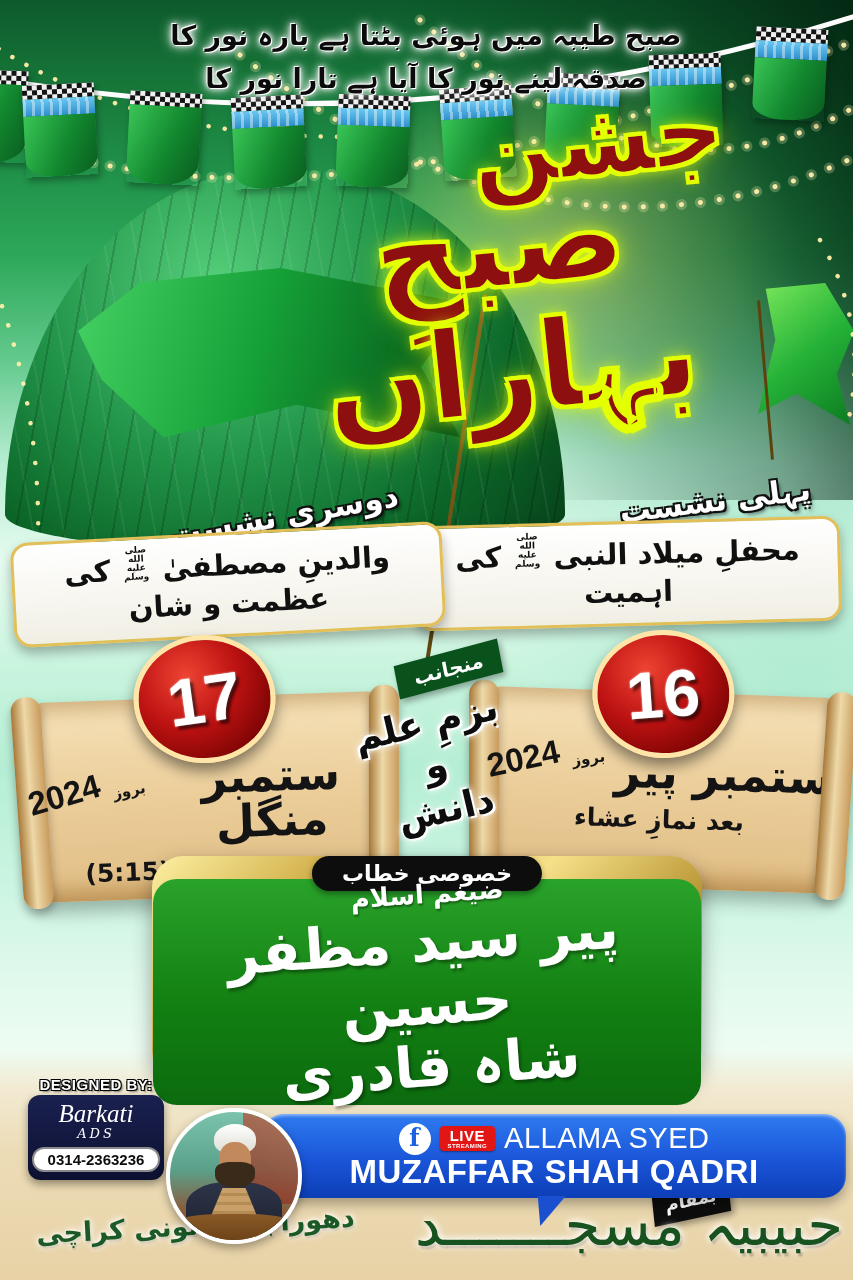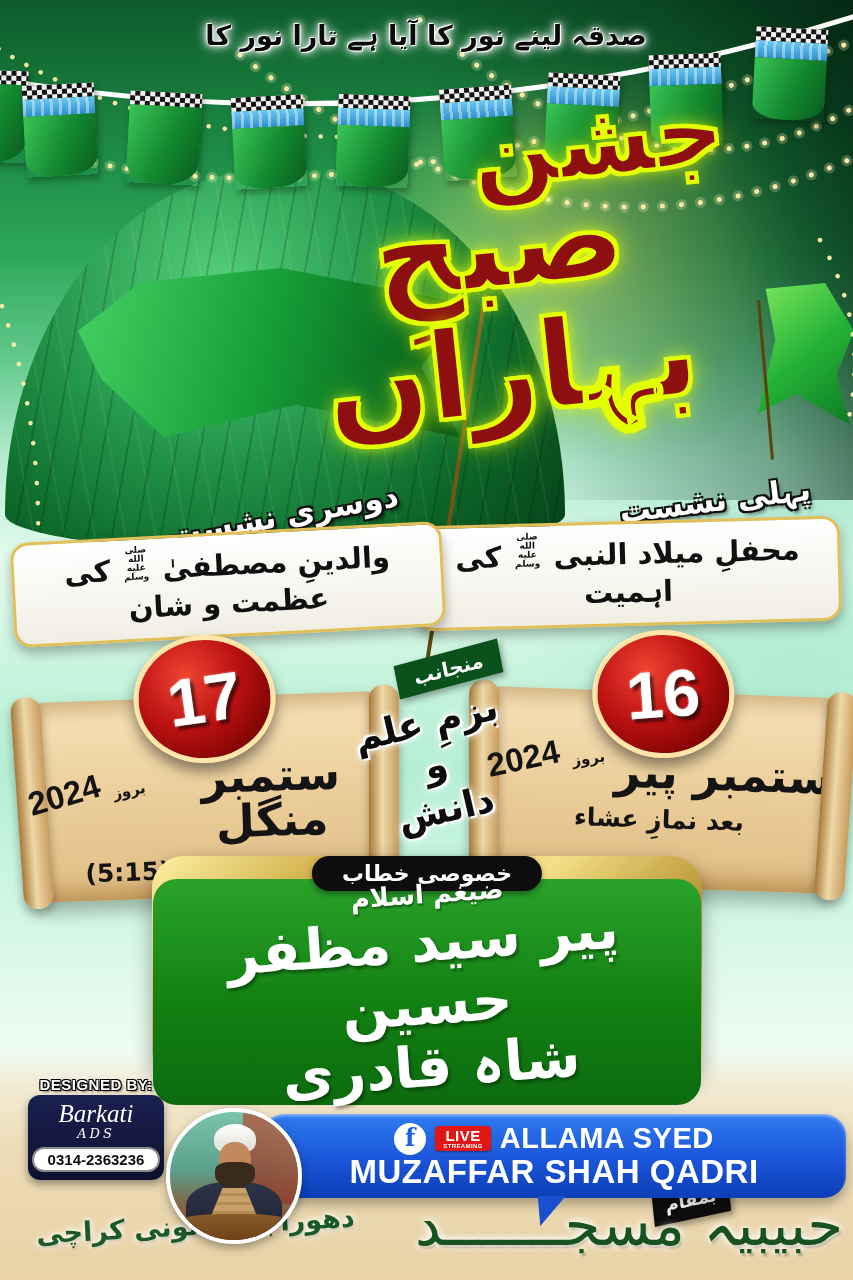--- a/index.html
+++ b/index.html
@@ -138,21 +138,21 @@
   .live-bar{position:absolute;left:262px;top:1114px;width:584px;height:84px;z-index:12;border-radius:22px;
     background:linear-gradient(180deg,#2f7bf0 0%,#1a55d8 55%,#0c3eb6 100%);
     box-shadow:inset 0 2px 3px rgba(255,255,255,.45),0 6px 12px rgba(0,0,0,.3);
     display:flex;flex-direction:column;align-items:center;justify-content:center;color:#fff;}
   .live-row1{display:flex;align-items:center;gap:9px;}
   .fb-icon{width:32px;height:32px;border-radius:50%;background:#fff;color:#1b62e0;text-align:center;
     font-family:"DejaVu Serif",serif;font-weight:bold;font-size:24px;line-height:30px;}
   .live-badge{background:#e31616;border-radius:4px;padding:2px 8px;text-align:center;line-height:1;box-shadow:0 1px 2px rgba(0,0,0,.4);}
   .live-badge .l1{font-size:15px;font-weight:800;letter-spacing:.5px;}
   .live-badge .l2{font-size:6px;font-weight:bold;letter-spacing:.4px;}
-  .live-name1{font-size:29px;font-weight:bold;letter-spacing:.5px;}
+  .live-name1{font-size:29px;font-weight:normal;letter-spacing:.5px;}
   .live-name2{font-size:33px;font-weight:bold;letter-spacing:.5px;line-height:1.05;}
   .bar-tail{position:absolute;left:272px;top:82px;width:0;height:0;border-left:10px solid transparent;border-right:18px solid transparent;
     border-top:30px solid #1a4fd0;transform:skewX(-14deg);}
 
   .venue-label{position:absolute;left:652px;top:1180px;z-index:10;background:#0d0d0d;color:#fff;
     font-size:18px;font-weight:bold;padding:9px 13px;transform:rotate(-12deg) skewX(-6deg);box-shadow:3px 4px 6px rgba(0,0,0,.35);}
   .venue-row{position:absolute;left:36px;right:10px;top:1196px;z-index:10;display:flex;direction:rtl;align-items:center;justify-content:space-between;gap:10px;}
   .venue-masjid{font-size:58px;font-weight:normal;color:#17521f;line-height:1;white-space:nowrap;
     text-shadow:0 0 6px #fff,0 0 10px #fff,2px 3px 2px rgba(40,30,5,.35);}
   .venue-area{font-size:27px;font-weight:bold;color:#1b5a26;transform:rotate(-3deg);white-space:nowrap;
@@ -232,20 +232,21 @@
       <div class="blu"></div>
       <div class="grn"></div>
     </div>
   <div class="flag" style="left:754px;top:28px;transform:rotate(3deg);">
       <div class="chk"></div>
       <div class="blu"></div>
       <div class="grn"></div>
     </div>
 
   <div class="couplet urdu">
+    <div>صبح طیبہ میں ہوئی بٹتا ہے بارہ نور کا</div>
     <div>صدقہ لینے نور کا آیا ہے تارا نور کا</div>
   </div>
 
   <div class="title urdu">
     <div class="w1">جشن</div>
     <div class="w2">صبحِ بہاراں</div>
   </div>
 
   <div class="session-label sess1-label urdu">پہلی نشست</div>
   <div class="session-box sess1-box urdu">

